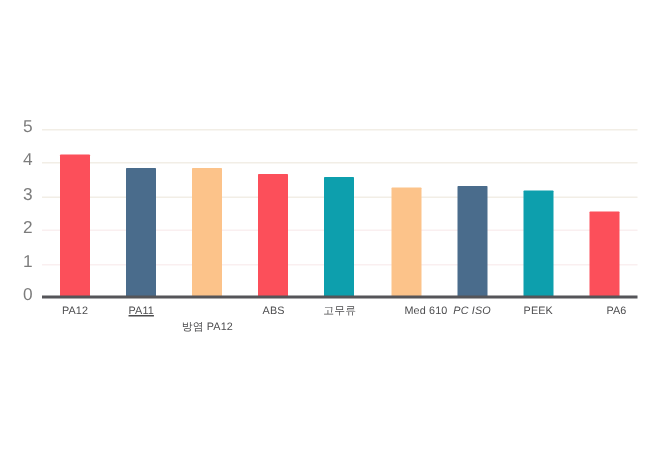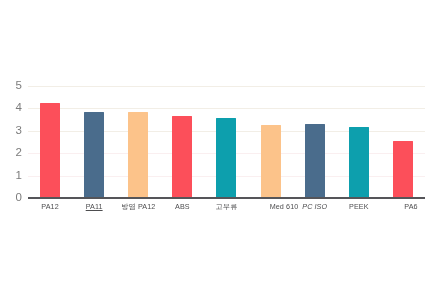--- a/index.html
+++ b/index.html
@@ -155,20 +155,20 @@
       </div>
       <div class="bar-slot" style="left: 352.889px; width: 44.1111px;">
         <div class="bar" title="PA6: 2.55" style="height: 57.12px; background: rgb(252, 79, 90); left: 12.0556px;"></div>
       </div>
     </div>
 
   <div class="axis-baseline"></div>
 
 <div class="xlabel" style="left: 18.0556px;">PA12</div>
     <div class="xlabel" style="left: 62.1667px; text-decoration: underline;">PA11</div>
-    <div class="xlabel" style="left: 106.278px;">방염 PA12</div>
+    <div class="xlabel" style="left: 106.278px; margin-top: 11px;">방염 PA12</div>
     <div class="xlabel" style="left: 150.389px;">ABS</div>
     <div class="xlabel" style="left: 194.5px;">고무류</div>
     <div class="xlabel" style="left: 252px;">Med 610</div>
     <div class="xlabel" style="left: 282.722px; font-style: italic;">PC ISO</div>
     <div class="xlabel" style="left: 326.833px;">PEEK</div>
     <div class="xlabel" style="left: 379px;">PA6</div>
   </div>
 
 </body></html>

